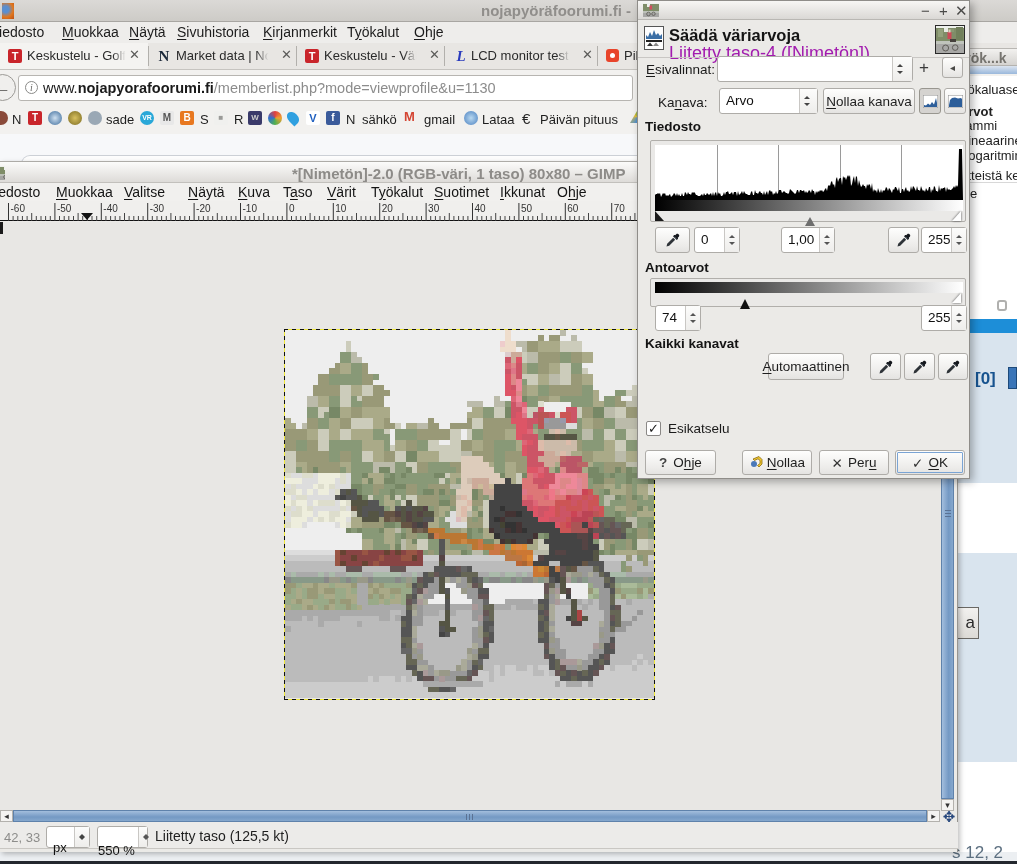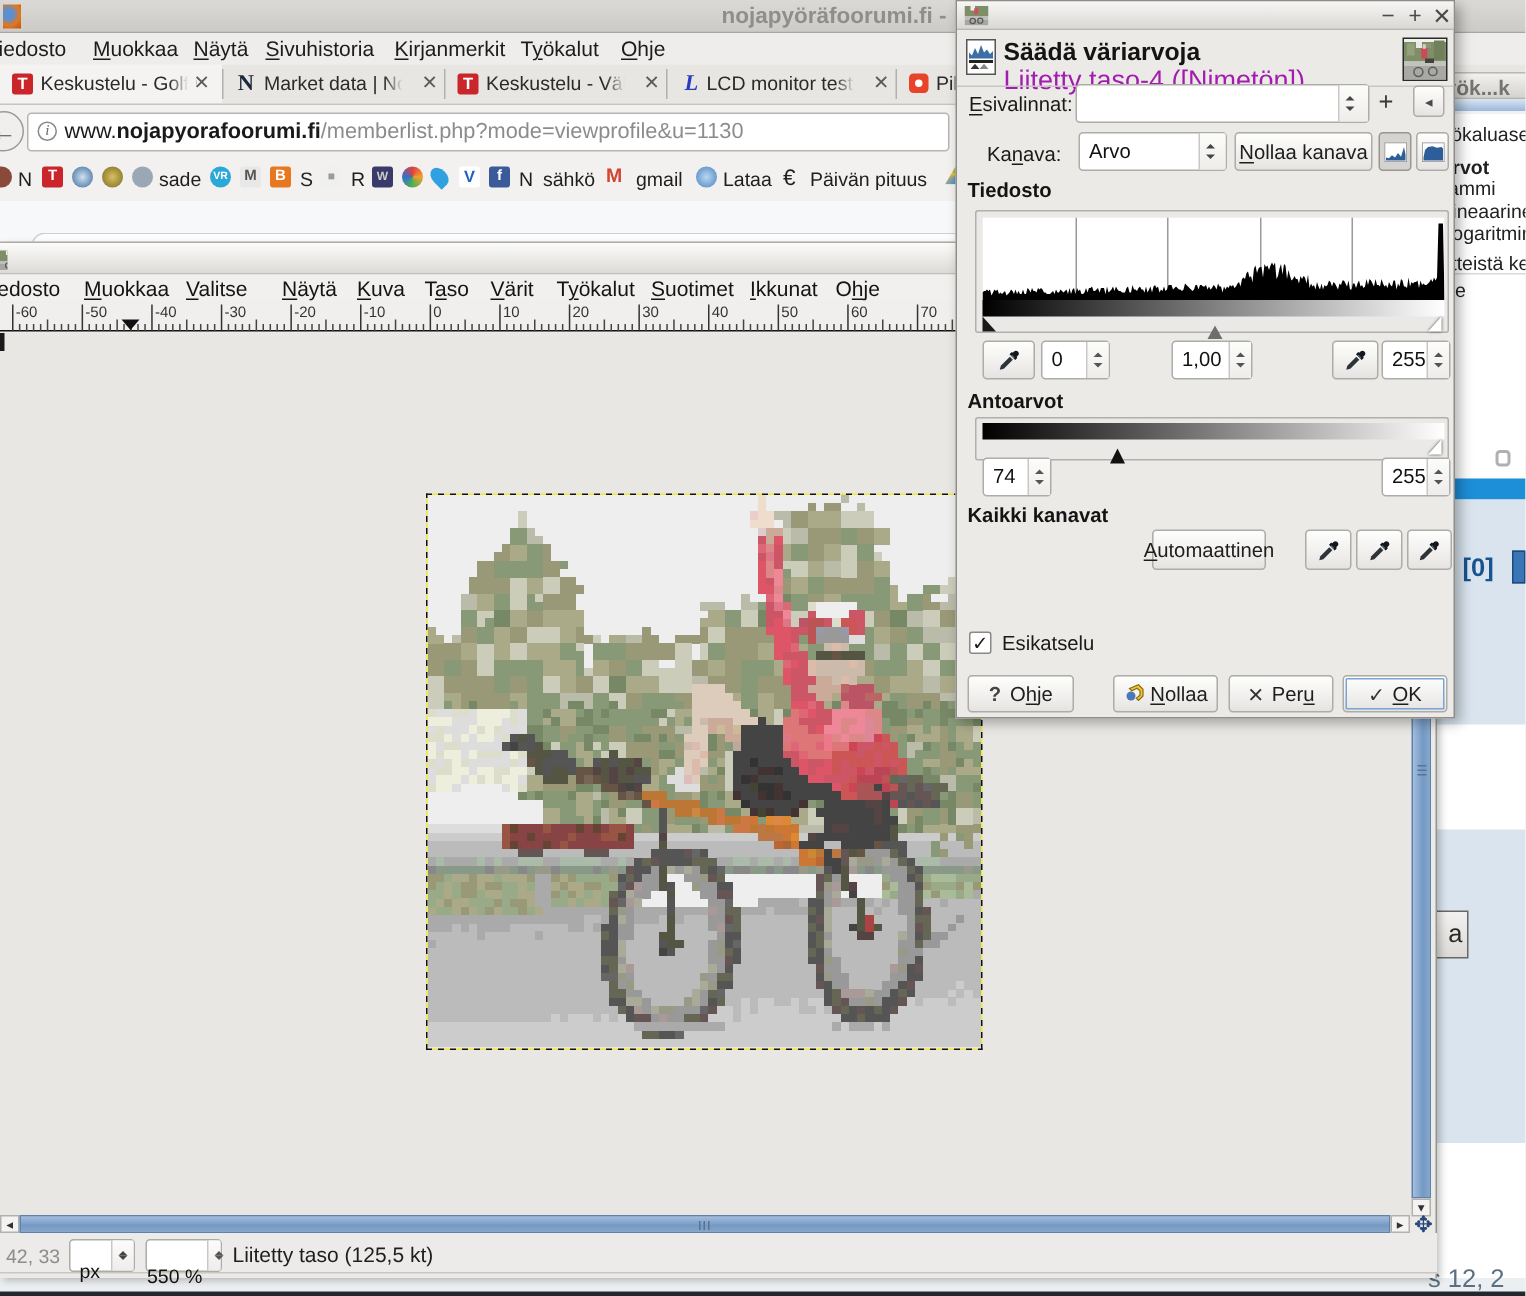--- a/index.html
+++ b/index.html
@@ -168,20 +168,21 @@
       <div class="abs" style="left:0;top:4px;width:5px;overflow:hidden"><svg width="16" height="14" viewBox="0 0 16 14">
           <rect width="16" height="14" fill="#eef0ec"></rect>
           <rect x="0" y="1" width="16" height="7" fill="#7f8d68"></rect>
           <rect x="4" y="1" width="3" height="3" fill="#eef0ec"></rect>
           <rect x="0" y="8" width="16" height="2" fill="#bcc0b8"></rect>
           <rect x="0" y="10" width="16" height="4" fill="#a6a6a4"></rect>
           <rect x="6.5" y="2.5" width="2.6" height="4" fill="#d24d5d"></rect>
           <circle cx="5.5" cy="11" r="1.8" fill="none" stroke="#5a5853" stroke-width="0.8"></circle>
           <circle cx="10.5" cy="10.8" r="1.7" fill="none" stroke="#5a5853" stroke-width="0.8"></circle>
         </svg></div>
+      <div class="abs" style="left:292px;top:3px;font-size:15px;font-weight:bold;color:#8d8b88;white-space:nowrap">*[Nimetön]-2.0 (RGB-väri, 1 taso) 80x80 – GIMP</div>
     </div>
     <div class="abs" style="left:0;top:22px;width:958px;height:18px;background:#f1f0ee;font-size:14px;color:#141414">
       <div class="abs" style="left:-13px;top:1px;white-space:nowrap">Tiedosto</div>
       <div class="abs" style="left:56px;top:1px;white-space:nowrap"><u>M</u>uokkaa</div>
       <div class="abs" style="left:124px;top:1px;white-space:nowrap"><u>V</u>alitse</div>
       <div class="abs" style="left:188px;top:1px;white-space:nowrap"><u>N</u>äytä</div>
       <div class="abs" style="left:238px;top:1px;white-space:nowrap"><u>K</u>uva</div>
       <div class="abs" style="left:283px;top:1px;white-space:nowrap">T<u>a</u>so</div>
       <div class="abs" style="left:327px;top:1px;white-space:nowrap"><u>V</u>ärit</div>
       <div class="abs" style="left:371px;top:1px;white-space:nowrap">T<u>y</u>ökalut</div>

